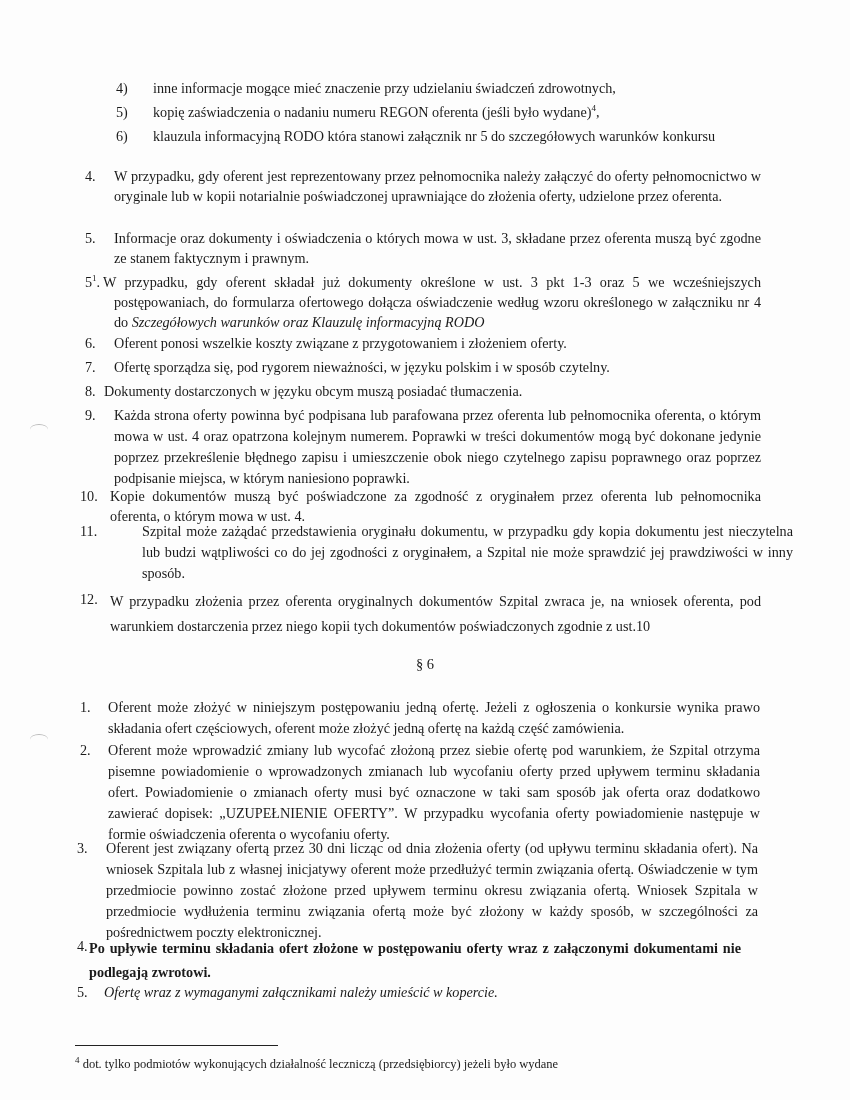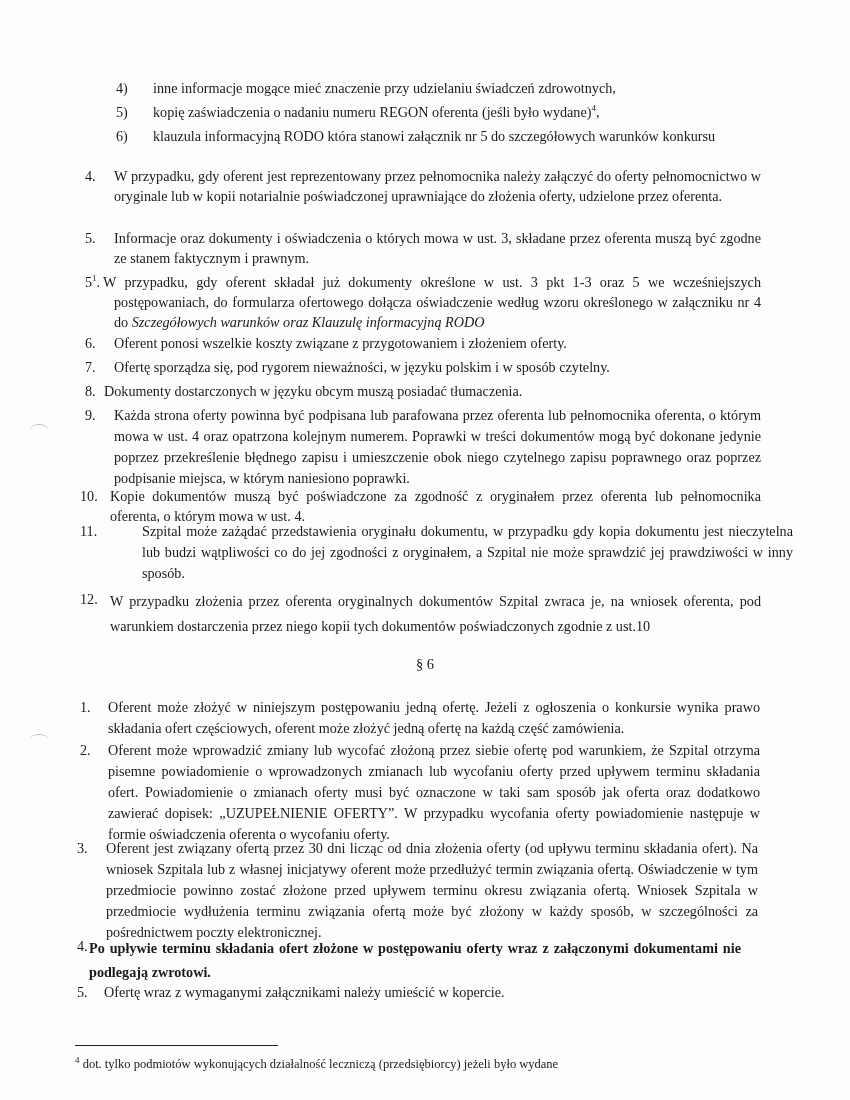--- a/index.html
+++ b/index.html
@@ -102,20 +102,20 @@
   <div class="item" style="left:0; top:838px; width:850px;">
     <span class="num" style="left:77px;">3.</span>
     <span class="txt" style="left:106px; width:652px; line-height:21px;">Oferent jest związany ofertą przez 30 dni licząc od dnia złożenia oferty (od upływu terminu składania ofert). Na wniosek Szpitala lub z własnej inicjatywy oferent może przedłużyć termin związania ofertą. Oświadczenie w tym przedmiocie powinno zostać złożone przed upływem terminu okresu związania ofertą. Wniosek Szpitala w przedmiocie wydłużenia terminu związania ofertą może być złożony w każdy sposób, w szczególności za pośrednictwem poczty elektronicznej.</span>
   </div>
   <div class="item" style="left:0; top:936px; width:850px;">
     <span class="num" style="left:77px;">4.</span>
     <span class="txt" style="left:89px; width:652px; line-height:24px;font-weight:bold;">Po upływie terminu składania ofert złożone w postępowaniu oferty wraz z załączonymi dokumentami nie podlegają zwrotowi.</span>
   </div>
   <div class="item" style="left:0; top:982px; width:850px;">
     <span class="num" style="left:77px;">5.</span>
-    <span class="txt" style="left:104px; width:652px;">Ofertę wraz z wymaganymi załącznikami należy umieścić w kopercie.</span>
+    <span class="txt" style="left:104px; width:652px;font-style:italic;">Ofertę wraz z wymaganymi załącznikami należy umieścić w kopercie.</span>
   </div>
 
   <div class="fnline"></div>
   <div class="footnote">
     <sup>4</sup><span> dot. tylko podmiotów wykonujących działalność leczniczą (przedsiębiorcy) jeżeli było wydane</span>
   </div>
 </div>
 
 </body></html>

